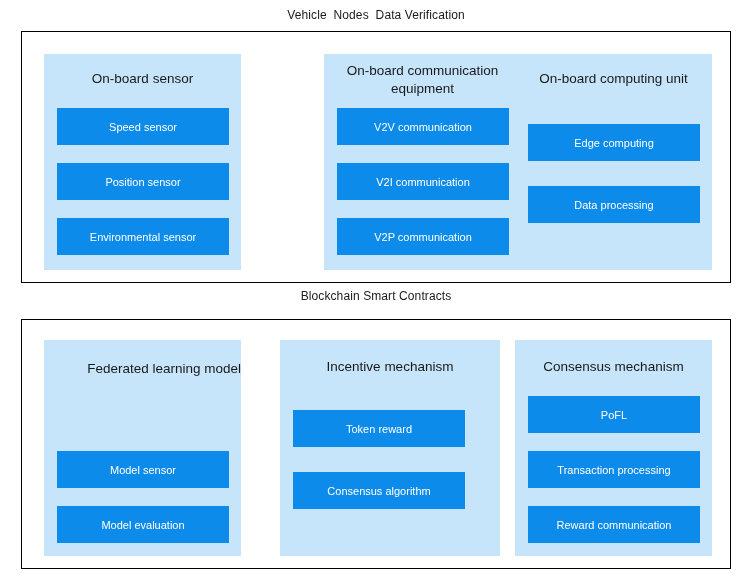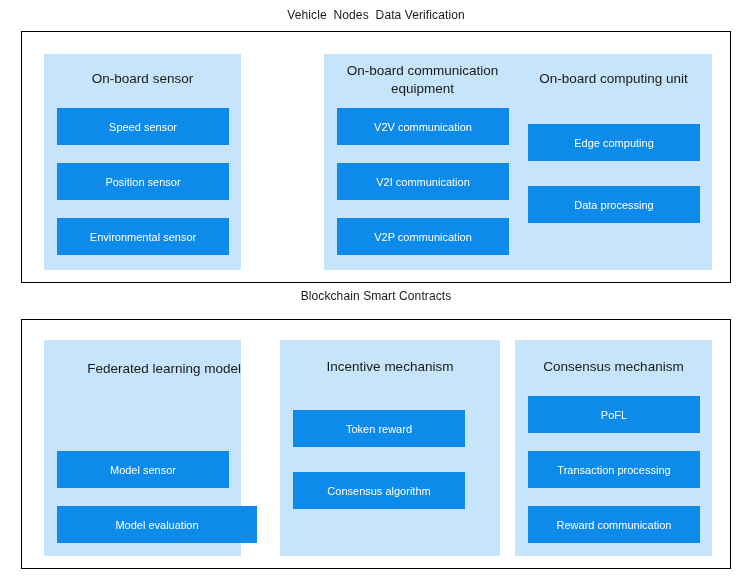--- a/index.html
+++ b/index.html
@@ -102,21 +102,21 @@
     <div class="item" style="left:13px; top:132px; width:172px; height:37px;">Data processing</div>
   </div>
 
   <div class="section-title" id="title-chain">Blockchain Smart Contracts</div>
 
   <div class="frame" id="frame-chain"></div>
 
   <div class="panel" style="left:44px; top:340px; width:197px; height:216px;">
     <div class="panel-title" style="top:20px;text-align:right;">Federated learning model</div>
     <div class="item" style="left:13px; top:111px; width:172px; height:37px;">Model sensor</div>
-    <div class="item" style="left:13px; top:166px; width:200px; height:37px;">Model evaluation</div>
+    <div class="item" style="left:13px; top:166px; width:172px; height:37px;">Model evaluation</div>
   </div>
 
   <div class="panel" style="left:280px; top:340px; width:220px; height:216px;">
     <div class="panel-title" style="top:18px;">Incentive mechanism</div>
     <div class="item" style="left:13px; top:132px; width:172px; height:37px;">Consensus algorithm</div>
     <div class="item" style="left:13px; top:70px; width:172px; height:37px;">Token reward</div>
   </div>
 
   <div class="panel" style="left:515px; top:340px; width:197px; height:216px;">
     <div class="panel-title" style="top:18px;">Consensus mechanism</div>

